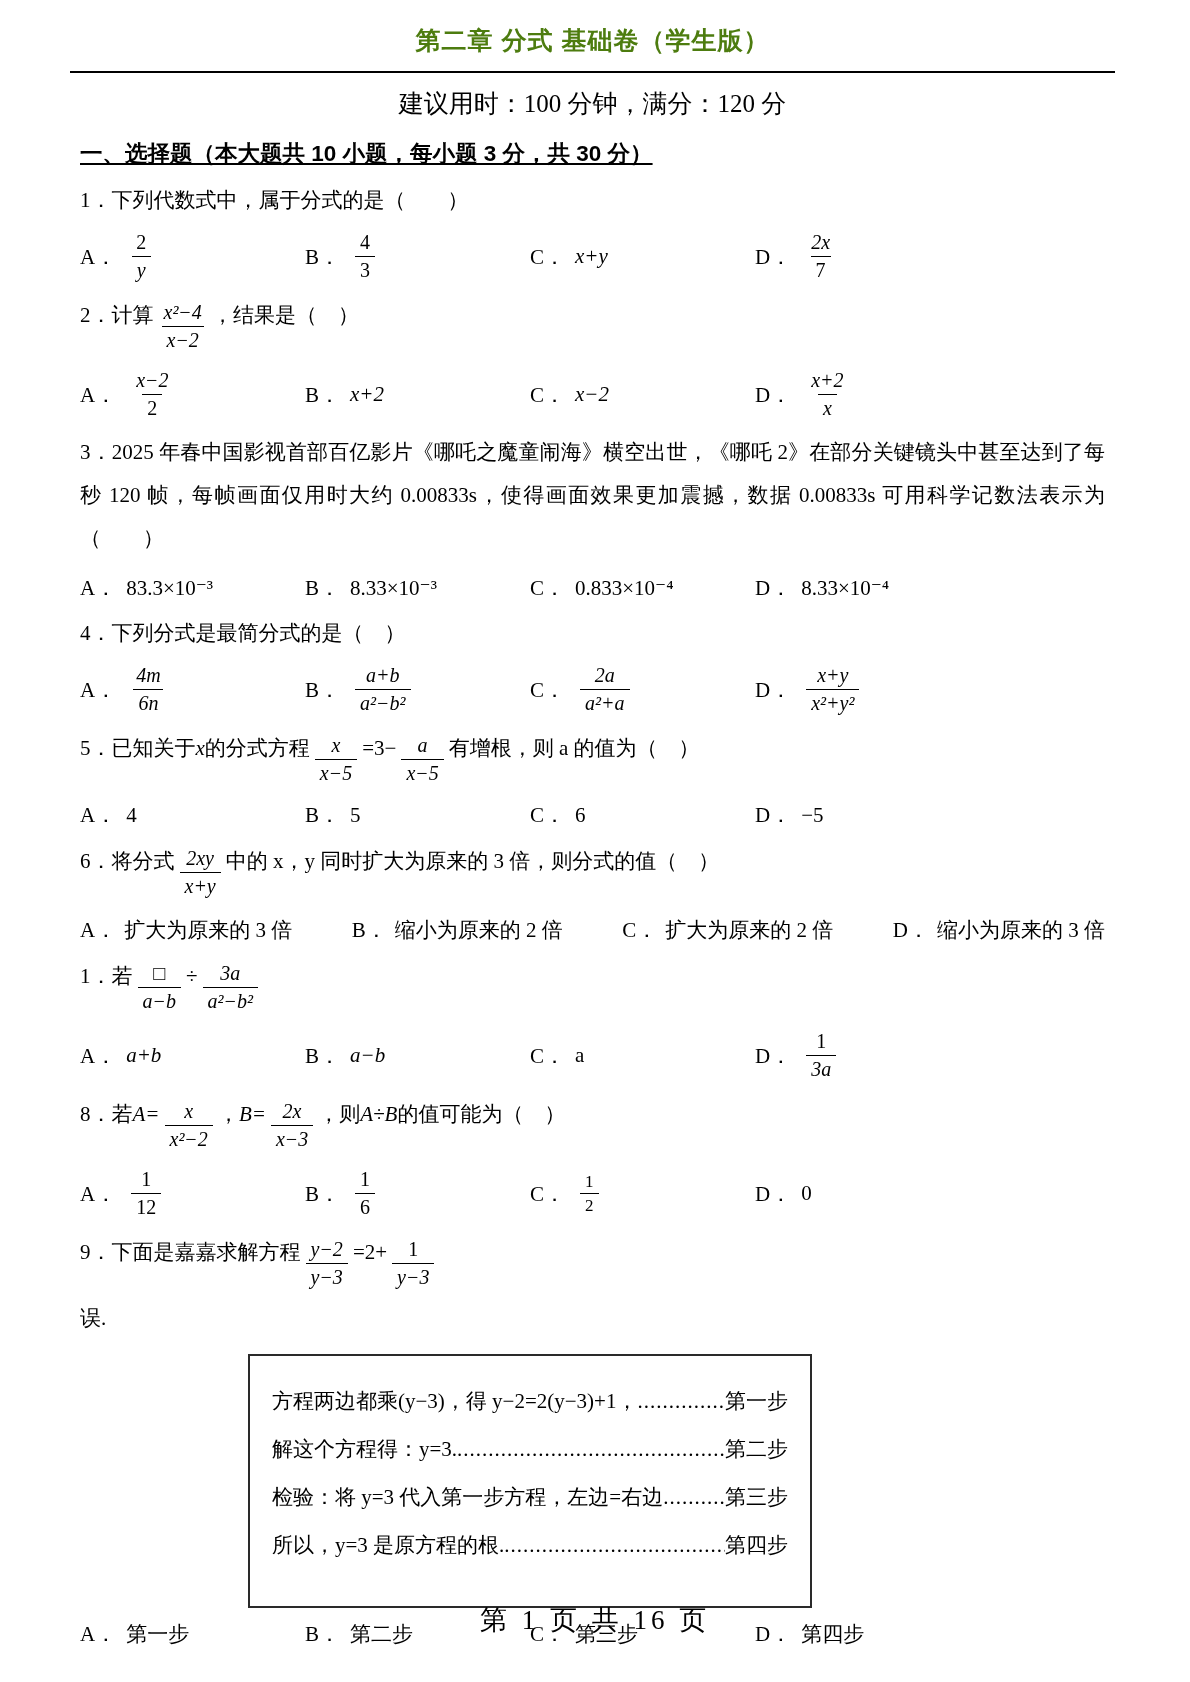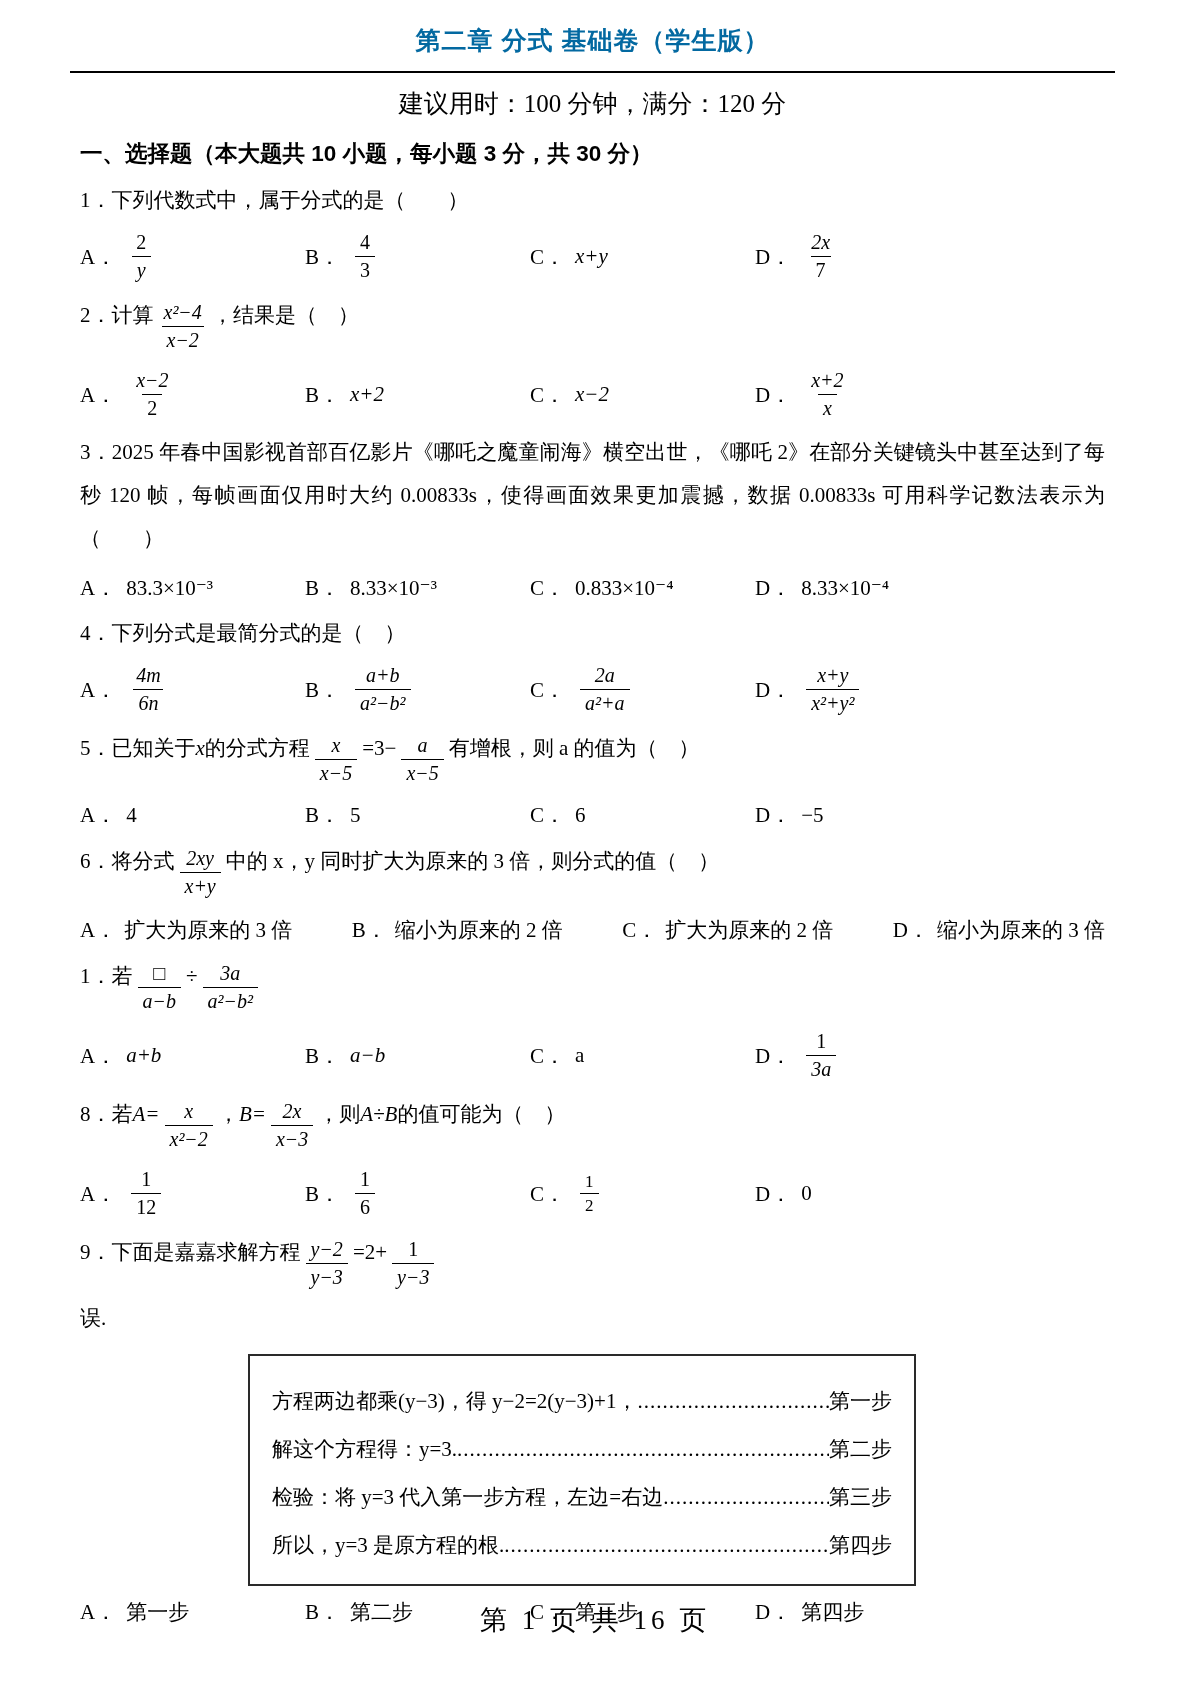--- a/index.html
+++ b/index.html
@@ -15,20 +15,21 @@
   .doc-title {
     text-align:center; font-weight:bold; font-size:25px;
     font-family:"Liberation Sans","DejaVu Sans",sans-serif;
     color:#1414CC; letter-spacing:1px; padding-top:8px;
   }
   .title-rule { border:none; border-top:2px solid #000; margin:14px -10px 0 -10px; }
   .subtitle { text-align:center; margin-top:14px; font-size:25px; }
   .section-heading {
     font-weight:bold; font-size:22.5px; margin-top:18px;
     font-family:"Liberation Sans","DejaVu Sans",sans-serif;
+    text-decoration:underline;
   }
 
   
   .q { margin-top:10px; }
   .stem { line-height:2.05; text-align:justify; }
   .stem-inline { display:flex; flex-wrap:wrap; line-height:1.5; padding:7px 0; }
   .stem-inline > span { white-space:nowrap; }
 
   
   .frac { display:inline-flex; flex-direction:column; align-items:center;
@@ -40,40 +41,40 @@
   
   .opts { display:grid; grid-template-columns:225px 225px 225px 1fr;
           align-items:center; margin:8px 0 10px; }
   .opt { display:flex; align-items:center; }
   .opt-label { margin-right:10px; }
   .opts-row { display:flex; align-items:center; justify-content:space-between; margin:10px 0; }
   .opts-row .opt-label { margin-right:8px; }
 
   
   .steps-box {
-    margin:14px 0 12px 168px; width:668px;
-    border:2px solid #2a2a2a; padding:16px 22px 10px 22px;
+    margin:14px 0 12px 168px; width:564px;
+    border:2px solid #2a2a2a; padding:16px 22px 32px 22px;
   }
   .box-line { display:flex; align-items:baseline; margin:11px 0; line-height:1.75; }
   .box-line-text { white-space:nowrap; }
   .leader { flex:1 1 auto; overflow:hidden; white-space:nowrap; letter-spacing:1px; }
   .step-label { white-space:nowrap; }
 
   
   .footer {
     position:absolute; left:0; bottom:44px; width:100%;
     text-align:center; font-size:27px; letter-spacing:4px;
   }
 </style>
 </head>
 <body>
 
 <div class="page">
 
-  <div class="doc-title" style="color: #0369a1;">第二章 分式 基础卷（学生版）</div>
+  <div class="doc-title" style="color: #4d7c0f;">第二章 分式 基础卷（学生版）</div>
   <hr class="title-rule">
   <div class="subtitle">建议用时：100 分钟，满分：120 分</div>
   <div class="section-heading">一、选择题（本大题共 10 小题，每小题 3 分，共 30 分）</div>
 
   <div class="q">
     <div class="stem">1．下列代数式中，属于分式的是（　　）</div>
     <div class="opts">
       <div class="opt">
         <span class="opt-label">A．</span>
         <span class="frac">

